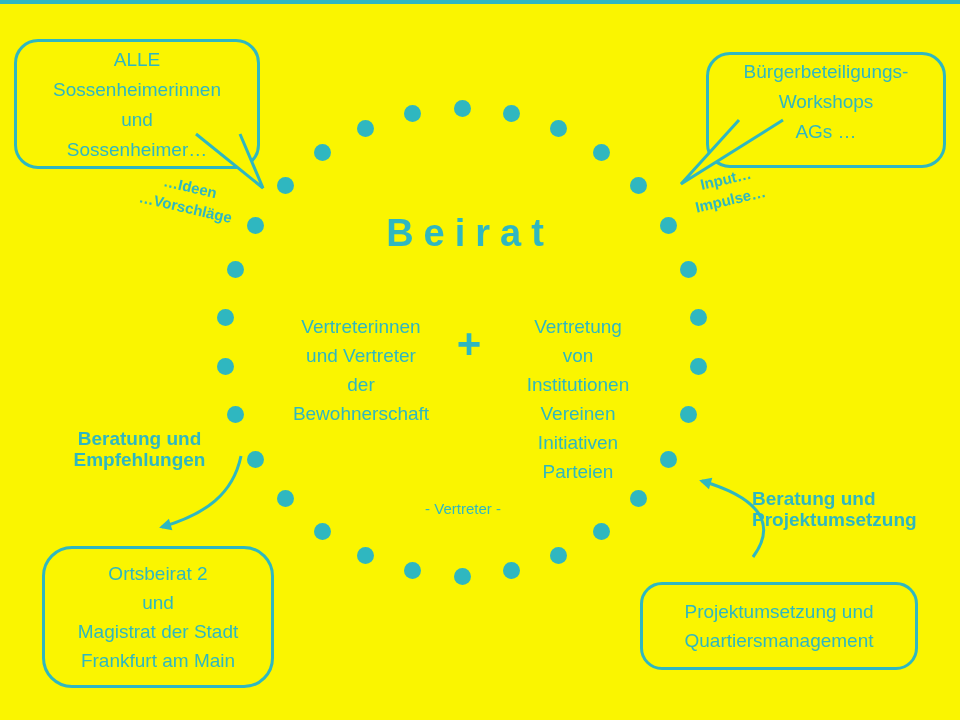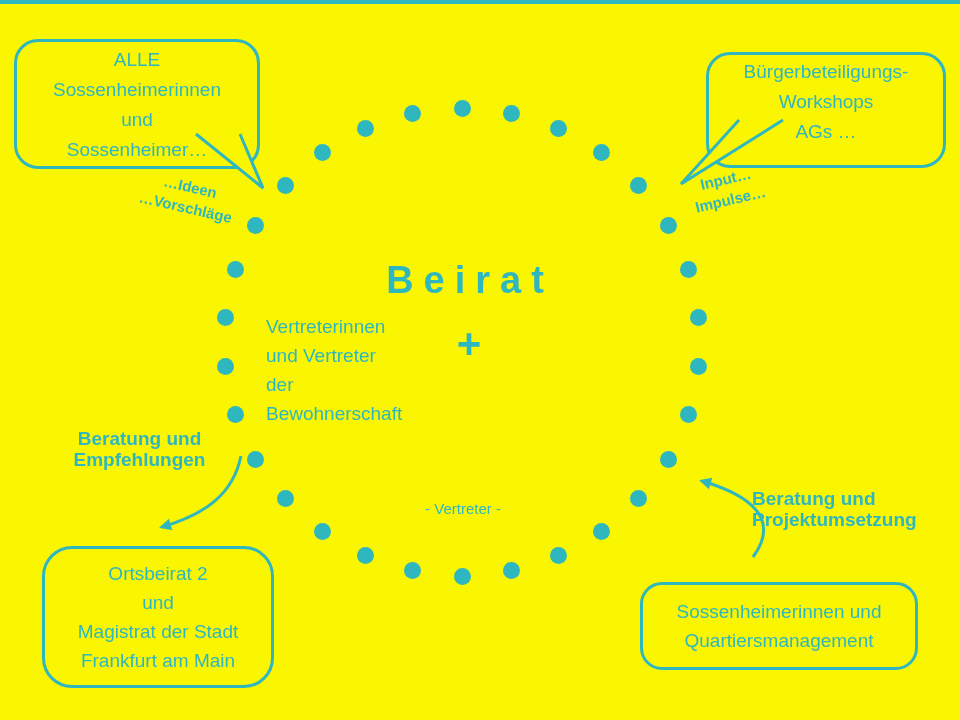--- a/index.html
+++ b/index.html
@@ -12,23 +12,23 @@
   .bubble {
     border:3px solid var(--accent); border-radius:24px; background:var(--bg);
     color:var(--accent); text-align:center; font-size:19px; line-height:30px;
   }
   .box {
     border:3px solid var(--accent); background:var(--bg);
     color:var(--accent); text-align:center; font-size:19px; line-height:29px;
   }
   .rotlbl { font-size:15px; font-weight:bold; line-height:21px; text-align:center; color:var(--accent); }
   .sidelbl { font-size:19px; font-weight:bold; line-height:21px; color:var(--accent); }
-  .inner-text { font-size:19px; line-height:29px; text-align:left; color:var(--accent); }
+  .inner-text { font-size:19px; line-height:29px; text-align:center; color:var(--accent); }
   .dot { position:absolute; width:17px; height:17px; border-radius:50%; background:var(--accent); }
-  #title { font-size:38px; font-weight:bold; letter-spacing:10px; text-align:center; color:var(--accent);margin-top:47px; }
+  #title { font-size:38px; font-weight:bold; letter-spacing:10px; text-align:center; color:var(--accent); }
   #plus { font-size:42px; font-weight:bold; text-align:center; color:var(--accent); }
   #note { font-size:15px; text-align:center; color:var(--accent); }
   #overlay { position:absolute; left:0; top:0; pointer-events:none; }
   #bottom-line { left:0; top:702; width:960px; height:4px; background:var(--accent); }
 </style>
 </head>
 <body>
 
 <div id="stage">
 
@@ -82,35 +82,41 @@
 
   <div id="title" class="abs" style="left:330px; top:212px; width:280px;">Beirat</div>
 
   <div class="inner-text abs pre" style="left:266px; top:312px; width:190px;">Vertreterinnen
 und Vertreter
 der
 Bewohnerschaft</div>
 
   <div id="plus" class="abs" style="left:444px; top:320px; width:50px;">+</div>
 
+  <div class="inner-text abs pre" style="left:488px; top:312px; width:180px;">Vertretung
+von
+Institutionen
+Vereinen
+Initiativen
+Parteien</div>
 
   <div id="note" class="abs" style="left:368px; top:500px; width:190px;">- Vertreter -</div>
 
   <div class="sidelbl abs pre" style="left:72px; top:428px; width:135px; text-align:center;">Beratung und
 Empfehlungen</div>
 
   <div class="sidelbl abs pre" style="left:752px; top:488px; width:170px;">Beratung und
 Projektumsetzung</div>
 
   <div class="box abs pre" style="left:42px; top:546px; width:232px; height:142px; border-radius:30px; padding-top:10px;">Ortsbeirat 2
 und
 Magistrat der Stadt
 Frankfurt am Main</div>
 
-  <div class="box abs pre" style="left:640px; top:582px; width:278px; height:88px; border-radius:22px; padding-top:12px;">Sossenheimerinnen und
+  <div class="box abs pre" style="left:640px; top:582px; width:278px; height:88px; border-radius:22px; padding-top:12px;">Projektumsetzung und
 Quartiersmanagement</div>
 
   <div id="bottom-line" class="abs"></div>
 
   <svg id="overlay" width="960" height="720" viewBox="0 0 960 720">
     <defs>
       <marker id="ah" markerUnits="userSpaceOnUse" markerWidth="16" markerHeight="16" refX="11" refY="8" orient="auto">
         <path d="M2,2 L14,8 L2,14 z" style="fill:var(--accent);"></path>
       </marker>
     </defs>

